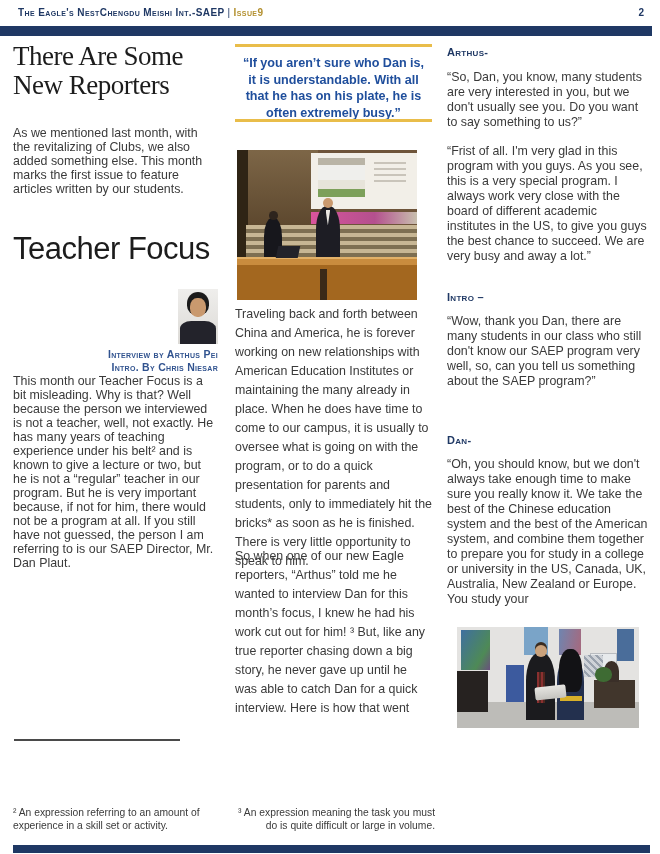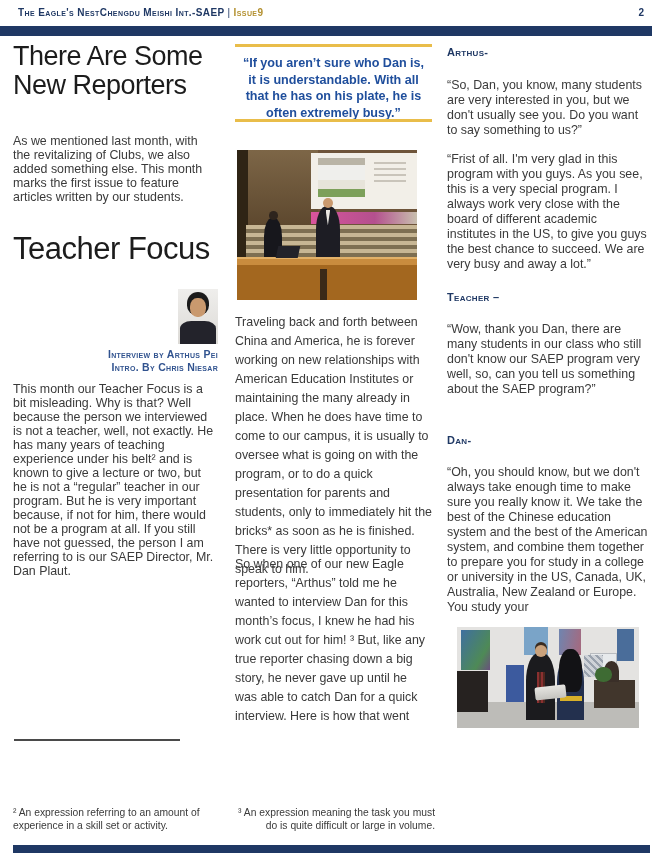--- a/index.html
+++ b/index.html
@@ -16,21 +16,21 @@
   .bar-top { position:absolute; left:0; top:26px; width:652px; height:10px; background:#1f3864; }
   .bar-bottom { position:absolute; left:13px; top:845px; width:637px; height:8px; background:#1f3864; }
 
   
   .col { position:absolute; top:0; height:854px; }
   .col-left  { left:13px;  width:205px; }
   .col-mid   { left:235px; width:197px; }
   .col-right { left:447px; width:202px; }
   .blk { position:absolute; left:0; width:100%; }
 
-  .body-txt { font-size:12.4px; color:#3a3a3a;margin-top:8px; }
+  .body-txt { font-size:12.4px; color:#3a3a3a; }
   .col-left  .body-txt { line-height:14px; }
   .col-mid   .body-txt { line-height:19px; }
   .col-right .body-txt { line-height:15px; }
 
   .headline { font-size:27px; line-height:29px; color:#1c1c1c; letter-spacing:-.5px; }
   .headline2 { font-size:31px; line-height:33px; color:#1c1c1c; letter-spacing:-.5px; }
   .byline { font-size:10.5px; font-weight:bold; font-variant:small-caps; color:#31538f;
             text-align:right; letter-spacing:.3px; line-height:13px; }
   .sec-head { font-size:11px; font-weight:bold; font-variant:small-caps; color:#1f3864; letter-spacing:.3px; }
 
@@ -99,21 +99,21 @@
 </head>
 <body>
 
 <div class="page">
 
   <div class="masthead"><span>The Eagle's Nest</span><span>Chengdu Meishi Int.-SAEP</span><span class="sep">|</span><span class="issue">Issue9</span></div>
   <div class="pagenum">2</div>
   <div class="bar-top"></div>
 
   <div class="col col-left">
-    <div class="blk headline" style="top:42px;">There Are Some New Reporters</div>
+    <div class="blk headline" style="top:42px;font-family:Liberation Serif, serif;">There Are Some New Reporters</div>
     <div class="blk body-txt" style="top:126px;">As we mentioned last month, with the revitalizing of Clubs, we also added something else.  This month marks the first issue to feature articles written by our students.</div>
 
     <div class="blk headline2" style="top:232px;">Teacher Focus</div>
 
     <div class="photo photo-portrait" title="Portrait photo of reporter Arthus Pei">
       <div class="pp-hair"></div>
       <div class="pp-face"></div>
       <div class="pp-body"></div>
     </div>
 
@@ -149,21 +149,21 @@
 
     <div class="blk body-txt" style="top:305px;">Traveling back and forth between China and America, he is forever working on new relationships with American Education Institutes or maintaining the many already in place.  When he does have time to come to our campus, it is usually to oversee what is going on with the program, or to do a quick presentation for parents and students, only to immediately hit the bricks* as soon as he is finished. There is very little opportunity to speak to him.</div>
     <div class="blk body-txt" style="top:547px;">So when one of our new Eagle reporters, “Arthus” told me he wanted to interview Dan for this month’s focus, I knew he had his work cut out for him! ³  But, like any true reporter chasing down a big story, he never gave up until he was able to catch Dan for a quick interview.  Here is how that went</div>
   </div>
 
   <div class="col col-right">
     <div class="blk sec-head" style="top:46px;">Arthus-</div>
     <div class="blk body-txt" style="top:70px;">“So, Dan, you know, many students are very interested in you, but we don't usually see you.  Do you want to say something to us?”</div>
     <div class="blk body-txt" style="top:144px;">“Frist of all. I'm very glad in this program with you guys. As you see, this is a very special program. I always work very close with the board of different academic institutes in the US, to give you guys the best chance to succeed. We are very busy and away a lot.”</div>
 
-    <div class="blk sec-head" style="top:291px;">Teacher –</div>
+    <div class="blk sec-head" style="top:291px;">Intro –</div>
     <div class="blk body-txt" style="top:314px;">“Wow, thank you Dan, there are many students in our class who still don't know our SAEP program very well, so, can you tell us something about the SAEP program?”</div>
 
     <div class="blk sec-head" style="top:434px;">Dan-</div>
     <div class="blk body-txt" style="top:457px;">“Oh, you should know, but we don't always take enough time to make sure you really know it. We take the best of the Chinese education system and the best of the American system, and combine them together to prepare you for study in a college or university in the US, Canada, UK, Australia, New Zealand or Europe. You study your</div>
 
     <div class="photo photo-class" title="Teacher and student looking at a laptop in a classroom">
       <div class="pc-poster1"></div>
       <div class="pc-poster2"></div>
       <div class="pc-poster3"></div>
       <div class="pc-poster4"></div>

